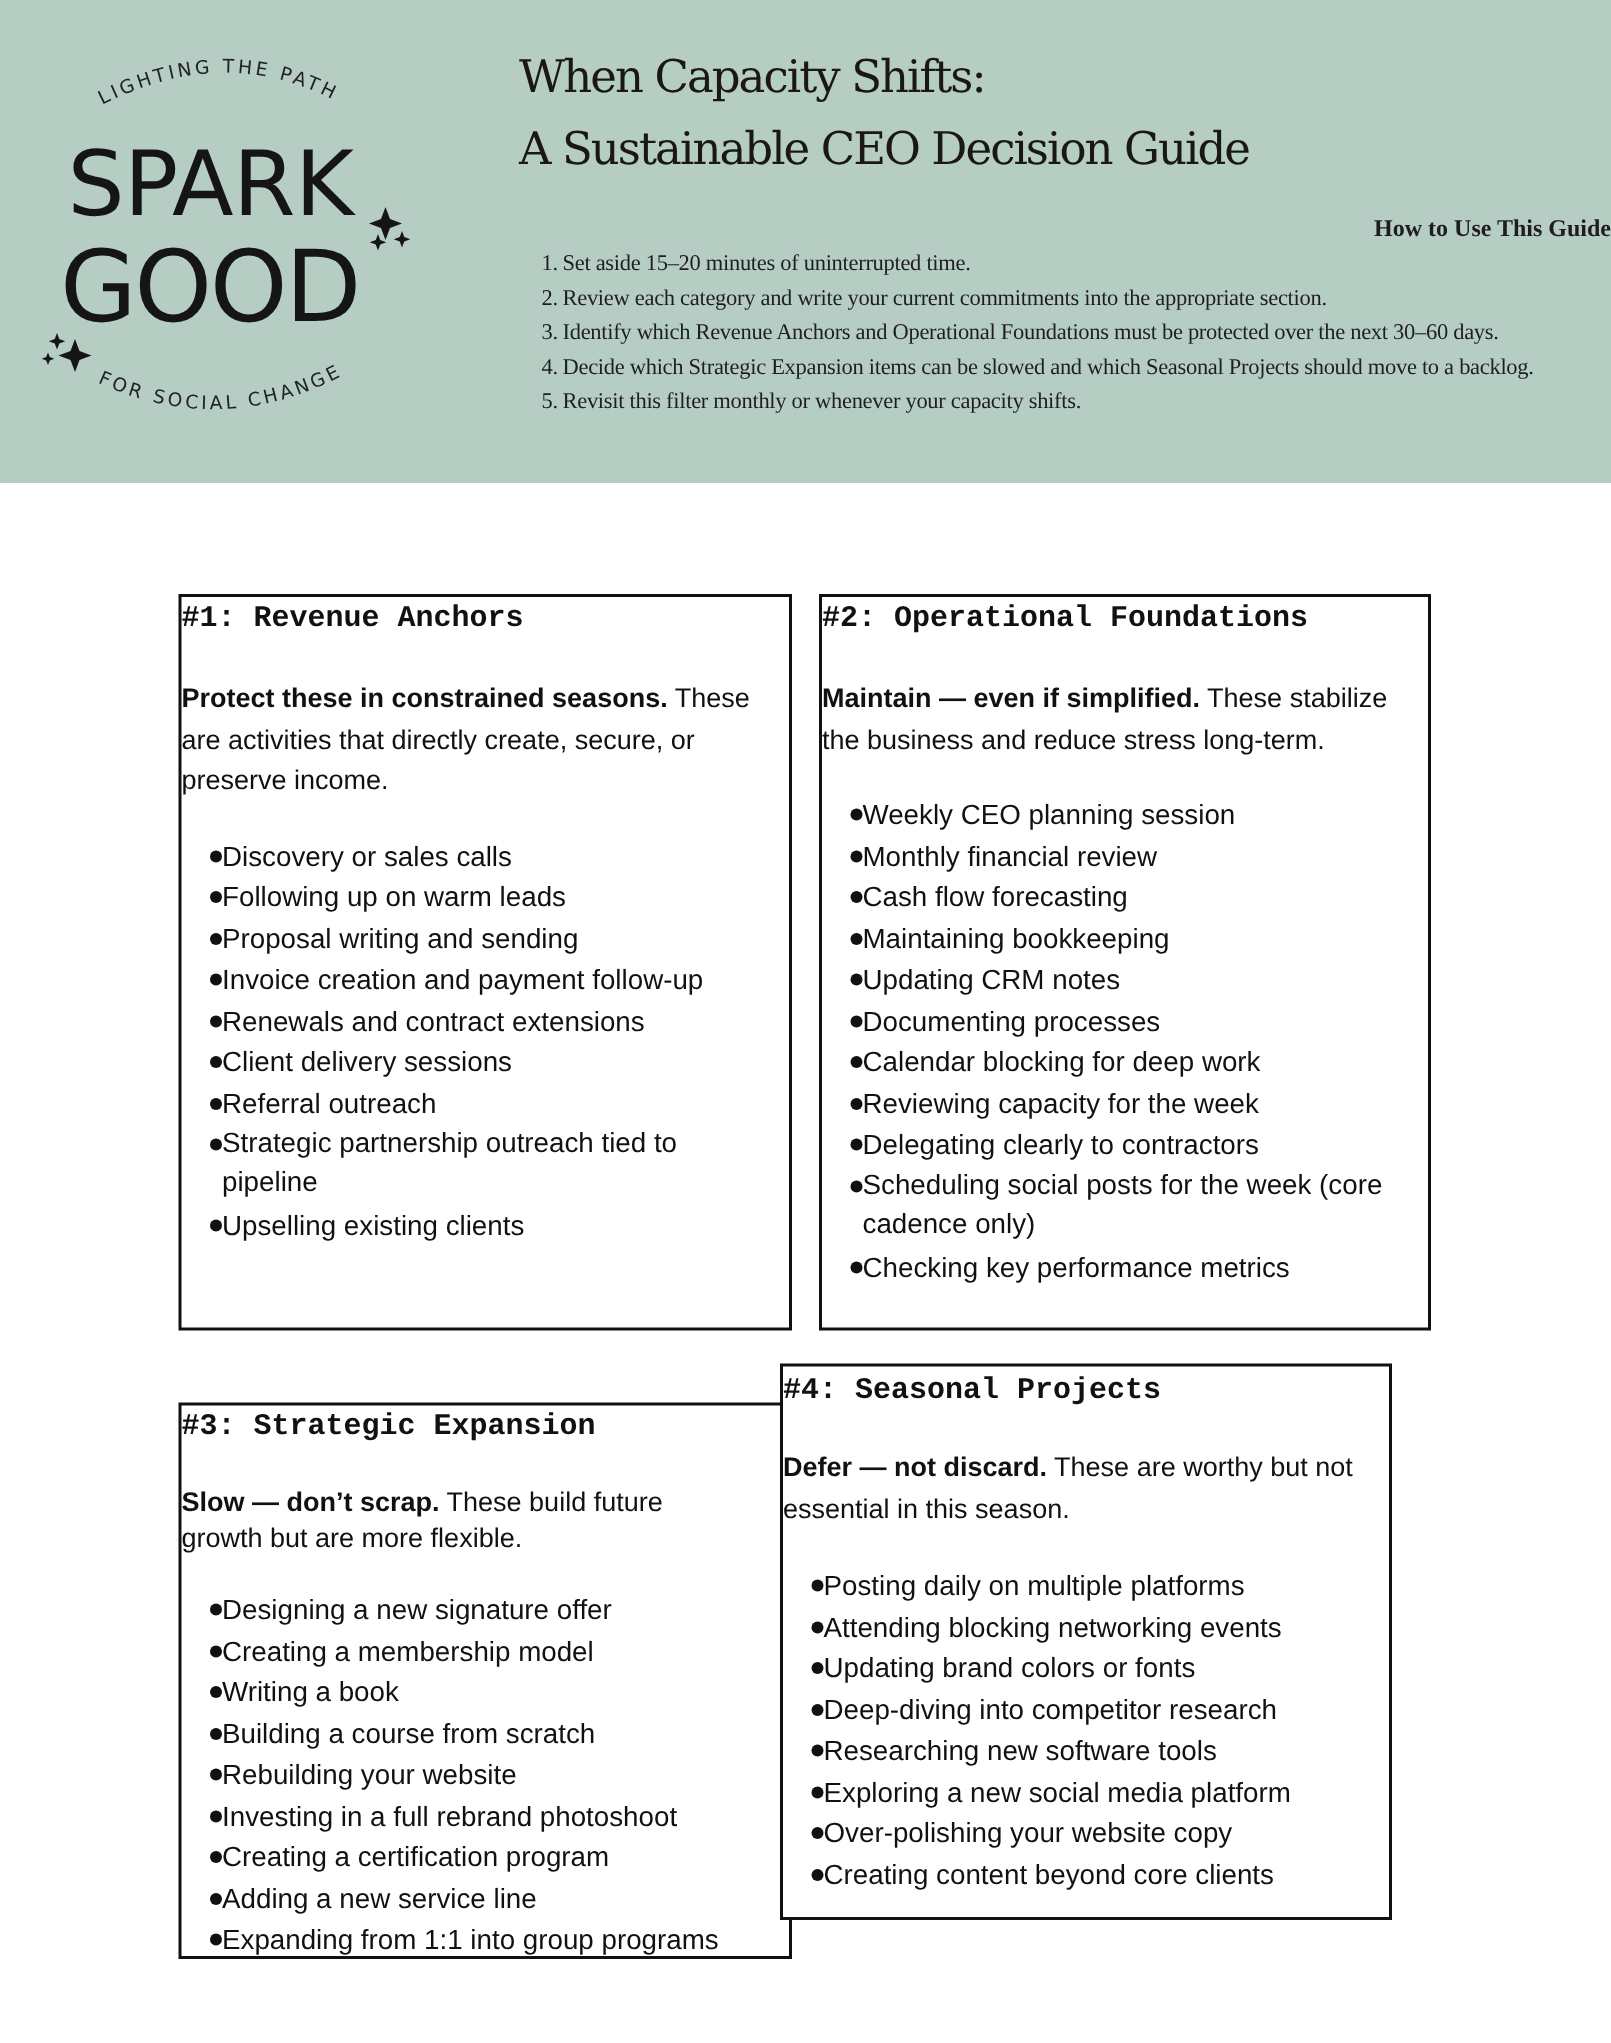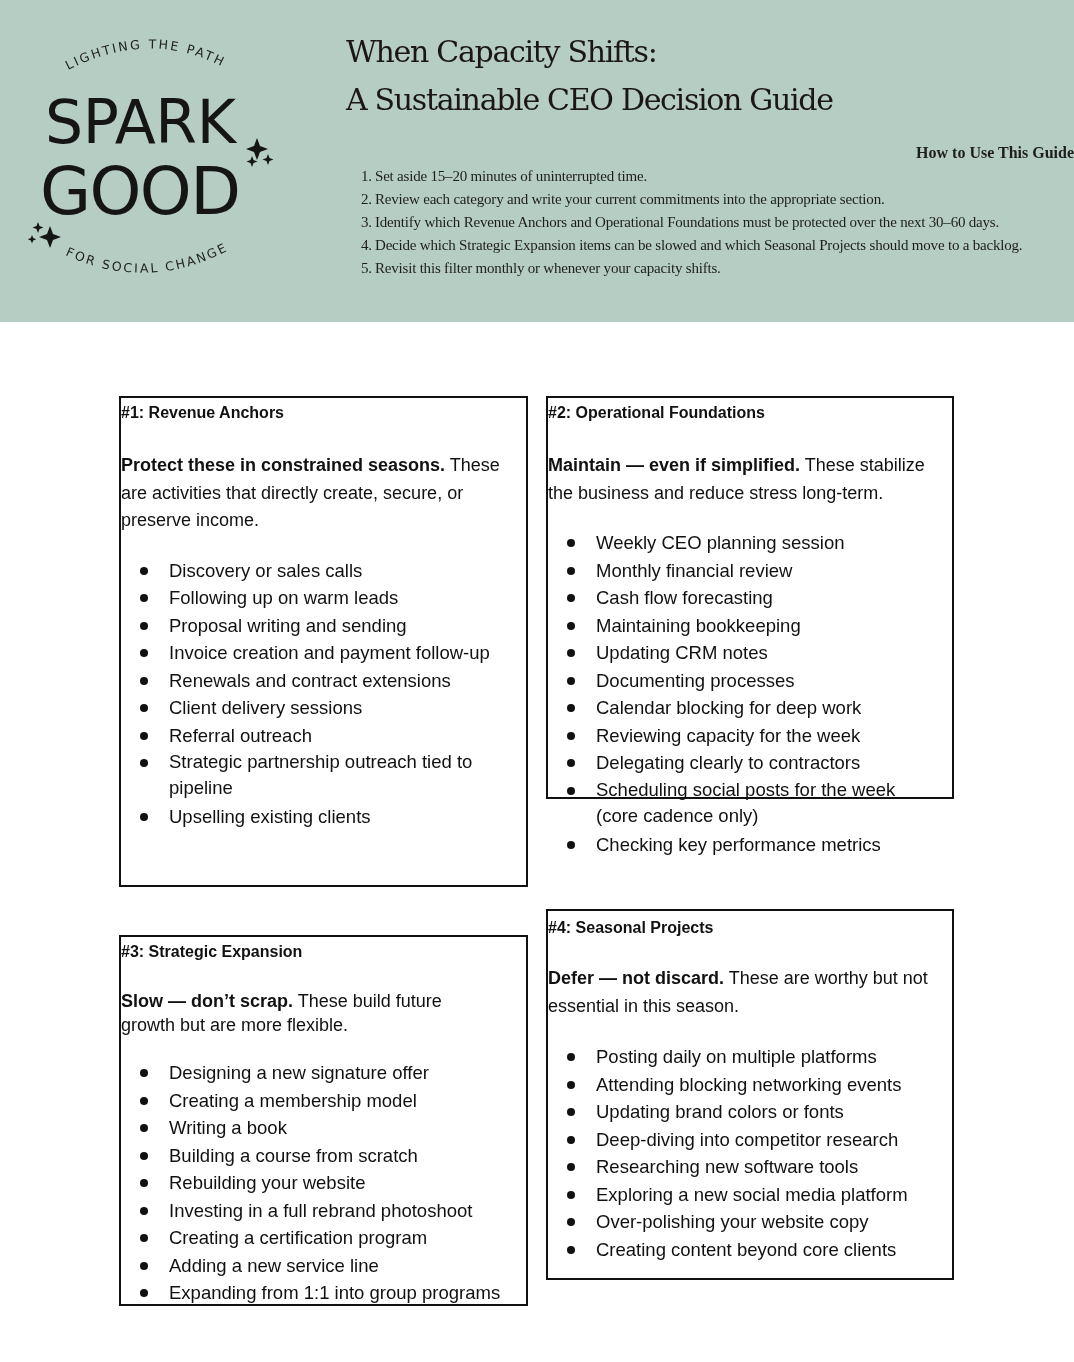--- a/index.html
+++ b/index.html
@@ -33,35 +33,35 @@
     position: relative; font-size: 15px; line-height: 23px;
     padding-left: 29px; letter-spacing: -0.2px;
   }
   .howto li .num { position: absolute; left: 15px; top: 0; }
 
   
   .box {
     position: absolute; border: 2px solid #111; background: #fff;
     font-family: "Liberation Sans", sans-serif; color: #111;
   }
-  .box h3 { font-size: 16px; font-weight: bold; line-height: 26px; margin-top: 2px; margin-left: 0; white-space: nowrap; }
+  .box h3 { font-size: 20px; font-weight: bold; line-height: 26px; margin-top: 2px; margin-left: 0; white-space: nowrap; font-family: Liberation Mono, monospace; }
   .box .desc { font-size: 18px; line-height: 27.5px; margin-top: 26px; }
   .box .desc b { font-weight: bold; text-align: center; }
   .box ul { list-style: none; margin-top: 22px; }
-  .box li { position: relative; font-size: 18.5px; line-height: 27.5px; padding-left: 48px; }
+  .box li { position: relative; font-size: 18.5px; line-height: 27.5px; padding-left: 27px; }
   .box li::before {
     content: ""; position: absolute; left: 19px; top: 10px;
     width: 8px; height: 8px; border-radius: 50%; background: #111;
   }
   .box li.wrap { line-height: 26px; margin-bottom: 2px; }
 
   #box1 { left: 119px; top: 396px; width: 409px; height: 491px; }
-  #box2 { left: 546px; top: 396px; width: 408px; height: 403px; }
+  #box2 { left: 546px; top: 396px; width: 408px; height: 491px; }
   #box3 { left: 119px; top: 935px; width: 409px; height: 371px; }
-  #box4 { left: 546px; top: 909px; width: 408px; height: 371px; }
+  #box4 { left: 520px; top: 909px; width: 408px; height: 371px; }
 
   #box3 .desc { line-height: 24px; margin-top: 24px; }
   #box3 ul { margin-top: 22px; }
   #box4 h3 { margin-top: 4px; }
   #box4 .desc { margin-top: 24px; }
   #box4 ul { margin-top: 23px; }
 </style>
 </head>
 <body>
 

